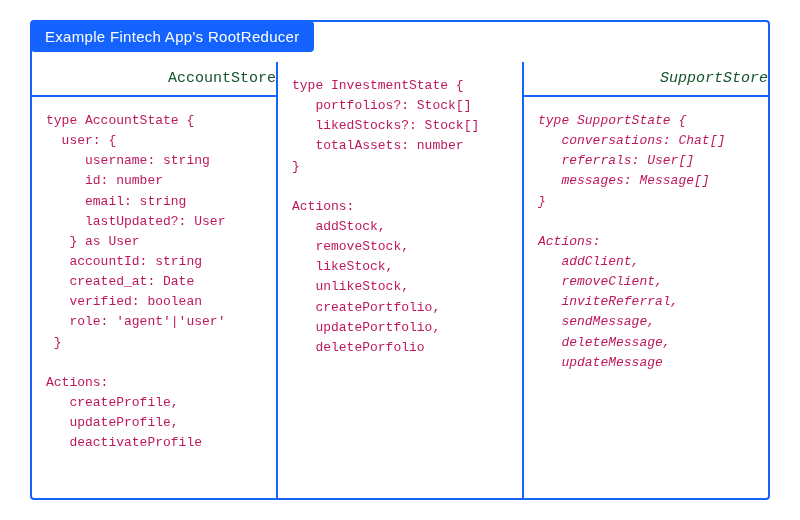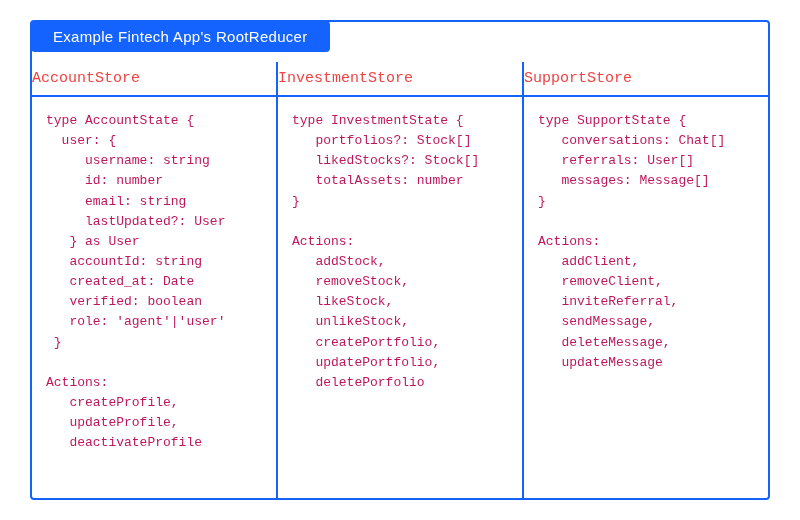--- a/index.html
+++ b/index.html
@@ -20,49 +20,50 @@
       width: 100%;
       height: 100%;
       position: relative;
     }
     .title-badge {
       position: absolute;
       top: -1px;
       left: -1px;
       background: #1463ff;
       color: #fff;
-      padding: 7px 22px;
+      padding: 7px 14px;
       border-radius: 4px;
       font-size: 15px;
       font-weight: 400;
       font-family: -apple-system, BlinkMacSystemFont, 'Segoe UI', sans-serif;
       letter-spacing: 0.3px;
       text-align: center;
     }
     .columns {
       display: flex;
       height: 100%;
       padding-top: 40px;
     }
     .column {
       flex: 1;
       border-right: 2px solid #1463ff;
       display: flex;
       flex-direction: column;
     }
     .column:last-child {
       border-right: none;
+      font-style: italic;
     }
     .column-header {
-      text-align: left;
+      text-align: right;
       font-size: 15px;
       font-family: 'Courier New', Courier, monospace;
       padding: 8px 0 8px 0;
       border-bottom: 2px solid #1463ff;
-      color: #ef4444;
+      color: #14532d;
       font-weight: 400;
     }
     .column-body {
       padding: 14px 14px;
       font-size: 13px;
       line-height: 1.55;
       color: #be185d;
       white-space: pre;
       font-family: 'Courier New', Courier, monospace;
       overflow: hidden;
@@ -88,21 +89,20 @@
    verified: boolean
    role: 'agent'|'user'
  }
 
 Actions:
    createProfile,
    updateProfile,
    deactivateProfile</div>
     </div>
     <div class="column">
-      <div class="column-header">InvestmentStore</div>
       <div class="column-body">type InvestmentState {
    portfolios?: Stock[]
    likedStocks?: Stock[]
    totalAssets: number
 }
 
 Actions:
    addStock,
    removeStock,
    likeStock,

